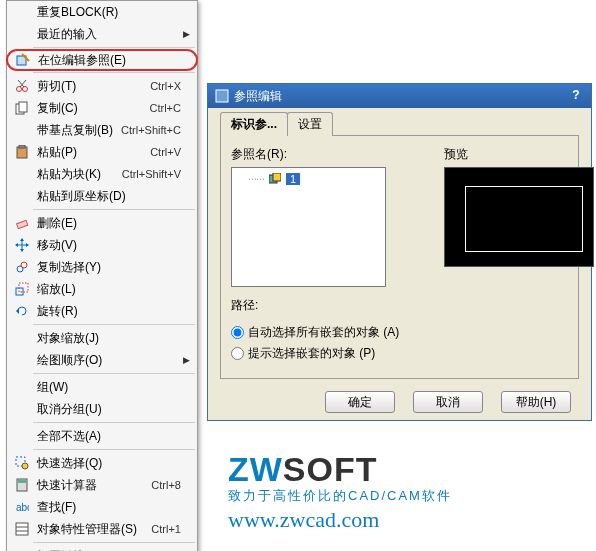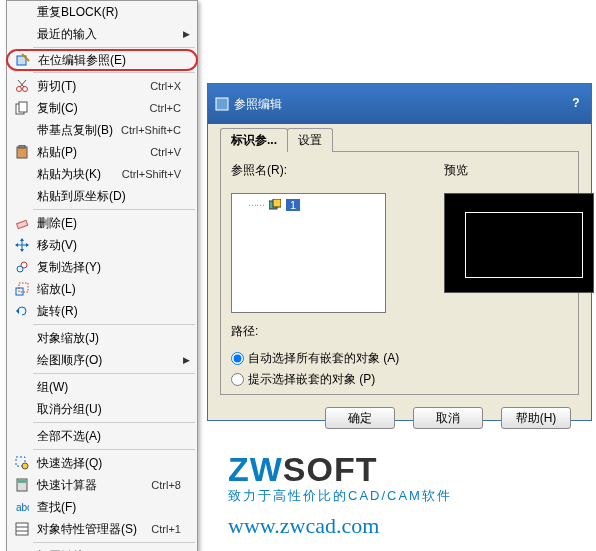--- a/index.html
+++ b/index.html
@@ -8,36 +8,36 @@
 .context-menu { position: absolute; left: 6px; top: 0; width: 192px; background: #f5f5f5; border: 1px solid #999; box-shadow: 2px 2px 4px rgba(0,0,0,0.3); }
 .menu-item { display: flex; align-items: center; height: 22px; padding: 0 4px; cursor: default; }
 .menu-icon { width: 22px; height: 18px; display: flex; align-items: center; justify-content: center; font-size: 11px; }
 .menu-label { flex: 1; padding-left: 4px; white-space: nowrap; }
 .menu-shortcut { color: #333; padding-right: 2px; font-size: 11px; }
 .menu-arrow { width: 10px; color: #333; font-size: 9px; }
 .menu-sep { height: 1px; background: #ccc; margin: 2px 2px 2px 26px; }
 .highlighted { border: 2px solid #d43030; border-radius: 14px; margin: -1px; }
 
 .dialog { position: absolute; left: 207px; top: 83px; width: 385px; height: 338px; border: 1px solid #3a6ea5; background: #ece9d8; }
-.titlebar { height: 40px; background: linear-gradient(to bottom, #3978c7, #2b5fa5); color: #fff; display: flex; align-items: center; padding: 0 6px; font-size: 12px; }
+.titlebar { height: 24px; background: linear-gradient(to bottom, #3978c7, #2b5fa5); color: #fff; display: flex; align-items: center; padding: 0 6px; font-size: 12px; }
 .titlebar-icon { width: 16px; height: 16px; margin-right: 4px; display:flex; align-items:center; justify-content:center; }
 .titlebar-title { flex: 1; }
 .titlebar-help { width: 18px; height: 16px; text-align: center; font-weight: bold; cursor: default; }
 .dialog-body { padding: 0 12px 8px 12px; }
 
 .tabs { margin-top: 4px; }
 .tab-row { display: flex; }
 .tab { padding: 3px 10px; border: 1px solid #999; border-bottom: none; background: #ece9d8; font-size: 12px; border-radius: 3px 3px 0 0; margin-right: -1px; cursor: default; }
 .tab.active { background: #ece9d8; font-weight: bold; position: relative; z-index: 2; }
 .tab-panel { border: 1px solid #999; padding: 10px; background: #ece9d8; margin-top: -1px; height: 244px; }
 
 .row-top { display: flex; gap: 12px; }
 .col-left { flex: 1; }
 .col-right { width: 124px; }
-.field-label { margin-bottom: 14px; }
+.field-label { margin-bottom: 4px; }
 .tree-box { width: 155px; height: 120px; background: #fff; border: 1px solid #7a7a7a; padding: 4px; font-size: 11px; }
 .tree-node { display: flex; align-items: center; gap: 4px; padding-left: 12px; }
 .tree-node .dots { color: #888; font-size: 9px; letter-spacing: -1px; }
 .tree-node .node-icon { width: 14px; height: 14px; display:flex; align-items:center; justify-content:center; }
 .tree-node .sel { background: #316ac5; color: #fff; padding: 0 4px; }
 
 .preview-box { width: 150px; height: 100px; background: #000; border: 1px solid #555; position: relative; margin-top: 2px;}
 .preview-inner { position: absolute; left: 20px; top: 18px; right: 10px; bottom: 14px; border: 1px solid #fff; }
 
 .path-label { margin-top: 10px; }
@@ -46,21 +46,21 @@
 .radio-row input { margin: 0; }
 
 .dlg-buttons { display: flex; justify-content: flex-end; gap: 18px; margin-top: 12px; padding-right: 8px; }
 .btn { width: 70px; height: 22px; border: 1px solid #888; background: linear-gradient(#fff,#e0e0e0); font-size: 12px; cursor: default; border-radius: 3px; }
 
 .logo { position: absolute; left: 228px; top: 450px; }
 .logo-text { font-family: Arial, sans-serif; font-weight: bold; font-size: 34px; letter-spacing: 1px; }
 .logo-text .z { color: #0a7ec2; }
 .logo-text .w { color: #333; }
 .logo-sub { color: #0a7ec2; font-size: 13px; margin-top: -2px; letter-spacing: 2px; }
-.logo-url { color: #0a7ec2; font-size: 22px; font-family: "Times New Roman", serif; margin-top: 8px; }
+.logo-url { color: #0a7ec2; font-size: 22px; font-family: "Times New Roman", serif; margin-top: 2px; }
 
 svg { display: block; }
 </style>
 </head>
 <body>
 
 <div class="context-menu" id="ctx">
     <div class="menu-item">
       <span class="menu-icon"></span>
       <span class="menu-label">重复BLOCK(R)</span>

